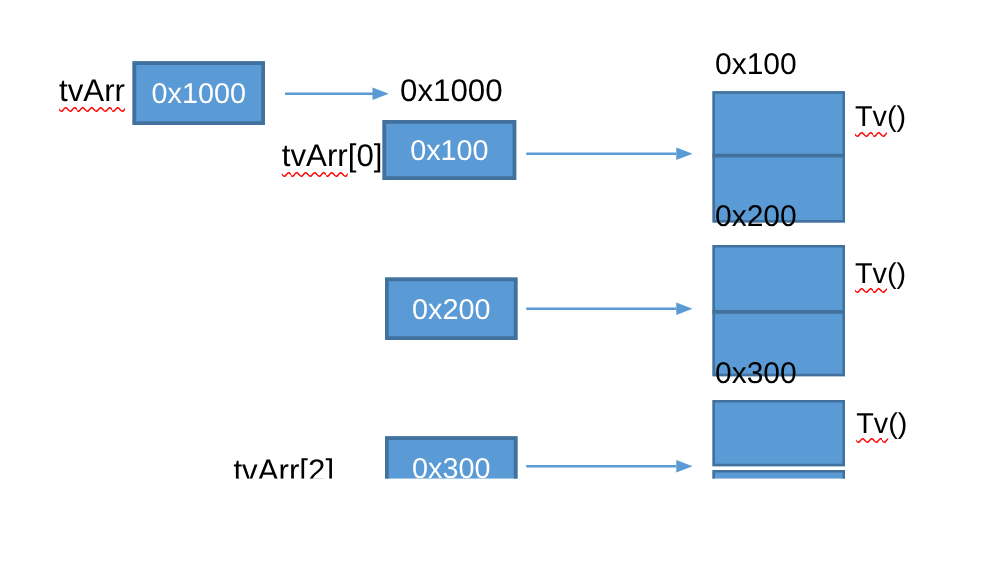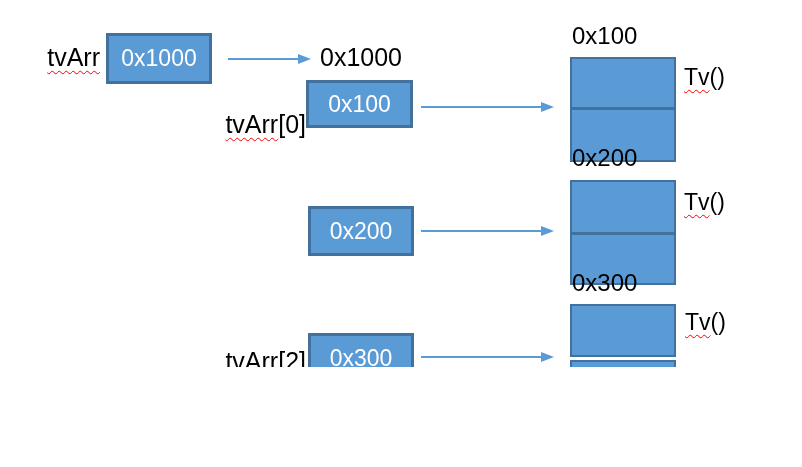--- a/index.html
+++ b/index.html
@@ -14,20 +14,21 @@
   * { margin: 0; padding: 0; box-sizing: border-box; }
   html, body { background: var(--background); }
   body { font-family: "Liberation Sans", "DejaVu Sans", sans-serif; }
 
   .canvas {
     position: relative;
     width: 802px;
     height: 367px;
     background: var(--background);
     overflow: hidden;
+    margin-top: 16px;
   }
 
   .lbl {
     position: absolute;
     color: var(--label-text);
     font-size: 25px;
     line-height: 1.1;
     white-space: nowrap;
   }
   .lbl.right { text-align: right; }
@@ -97,32 +98,32 @@
 <div class="canvas">
 
   <div class="lbl right" style="left:20px; top:44px; width:80px;"><span class="sq">tvArr</span></div>
 
   <div class="pbox" style="left:106px; top:33px; width:106px; height:51px;">
       <span>0x1000</span>
     </div>
 
   <div class="lbl" style="left:320px; top:44px;">0x1000</div>
 
-  <div class="lbl right" style="left:148px; top:111px; width:158px;"><span class="sq">tvArr</span><span>[0]</span></div>
+  <div class="lbl right" style="left:148px; top:96px; width:158px;"><span class="sq">tvArr</span><span>[0]</span></div>
 
   <div class="pbox" style="left:306px; top:80px; width:107px; height:48px;">
       <span>0x100</span>
     </div>
 
 
   <div class="pbox" style="left:308px; top:206px; width:106px; height:50px;">
       <span>0x200</span>
     </div>
 
-  <div class="lbl right" style="left:148px; top:348px; width:158px;"><span class="sq">tvArr</span><span>[2]</span></div>
+  <div class="lbl right" style="left:148px; top:348px; width:158px;text-align:center;"><span class="sq">tvArr</span><span>[2]</span></div>
 
   <div class="pbox" style="left:308px; top:333px; width:106px; height:50px;">
       <span>0x300</span>
     </div>
 
   <div class="addr" style="left:572px; top:23px;">0x100</div>
   <div class="obj" style="left:570px; top:57px; width:106px; height:105px;">
     <div class="divider" style="top:48px;"></div>
   </div>
   <div class="method" style="left:684px; top:65px;"><span class="sq">Tv</span><span>()</span></div>

